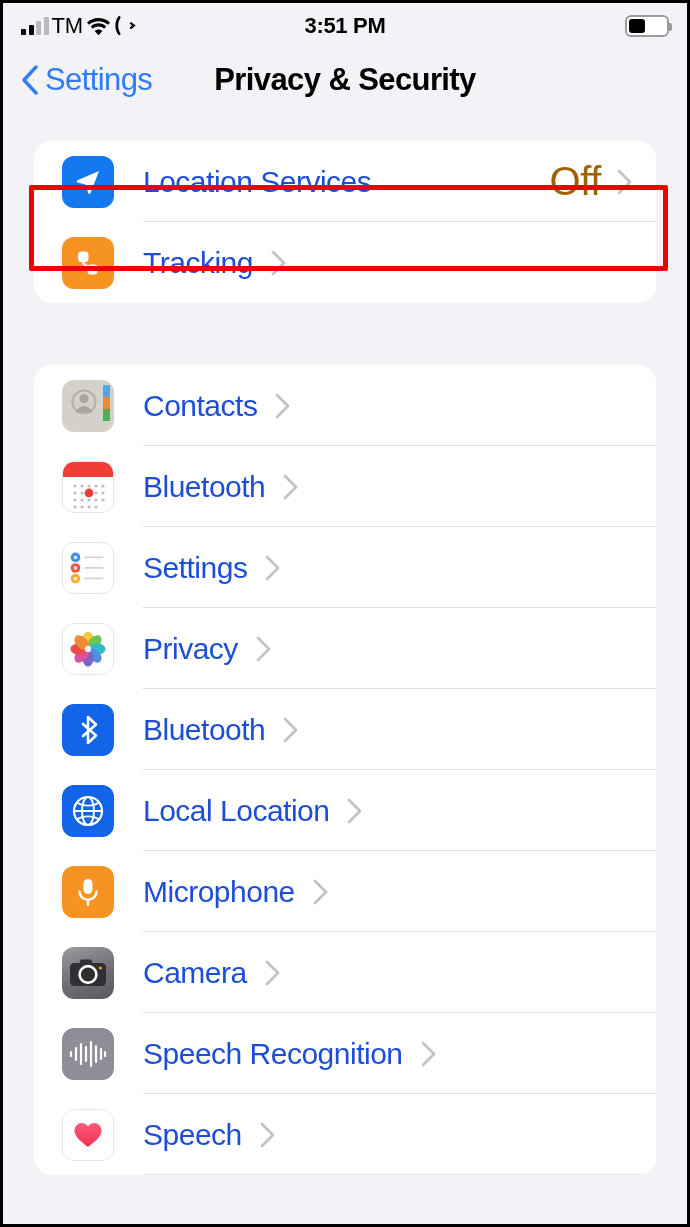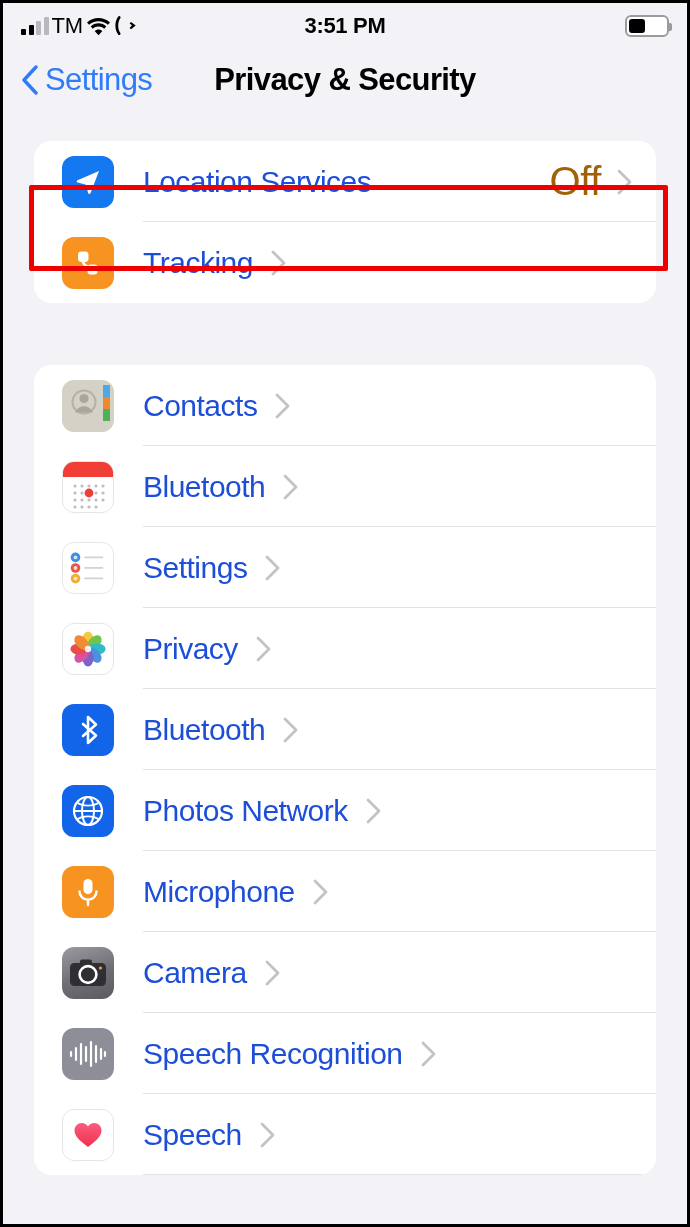--- a/index.html
+++ b/index.html
@@ -423,21 +423,21 @@
     <div class="row">
       <span class="icon ic-network">
         <svg width="36" height="36" viewBox="0 0 36 36">
           <circle cx="18" cy="18" r="14" fill="none" stroke="#fff" stroke-width="2.2"></circle>
           <ellipse cx="18" cy="18" rx="6" ry="14" fill="none" stroke="#fff" stroke-width="2"></ellipse>
           <line x1="4" y1="18" x2="32" y2="18" stroke="#fff" stroke-width="2"></line>
           <path d="M7 9.5c3 2 6.8 3.1 11 3.1s8-1.1 11-3.1" fill="none" stroke="#fff" stroke-width="1.9"></path>
           <path d="M7 26.5c3-2 6.8-3.1 11-3.1s8 1.1 11 3.1" fill="none" stroke="#fff" stroke-width="1.9"></path>
         </svg>
       </span>
-      <span class="row-label">Photos Network</span>
+      <span class="row-label">Local Location</span>
       <span class="chev-right">
         <svg viewBox="0 0 15 26">
             <path d="M2 2l11 11L2 24" stroke="#c2c2c7" stroke-width="2.8" fill="none" stroke-linecap="round" stroke-linejoin="round"></path>
           </svg>
       </span>
       <span class="sep"></span>
     </div>
 
     <div class="row">
       <span class="icon ic-microphone">

